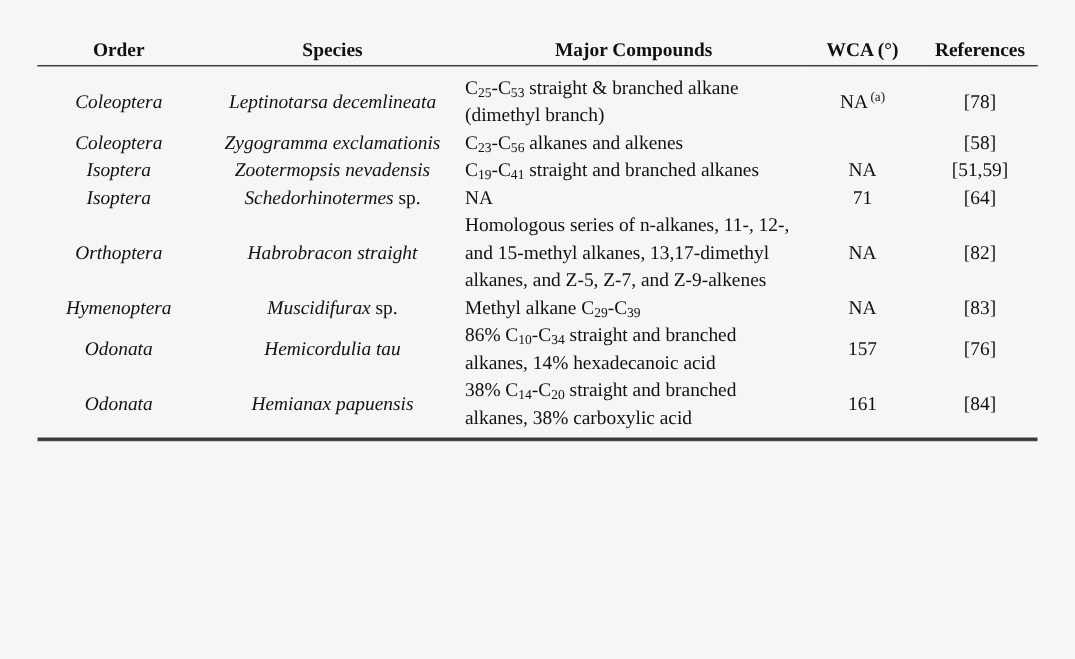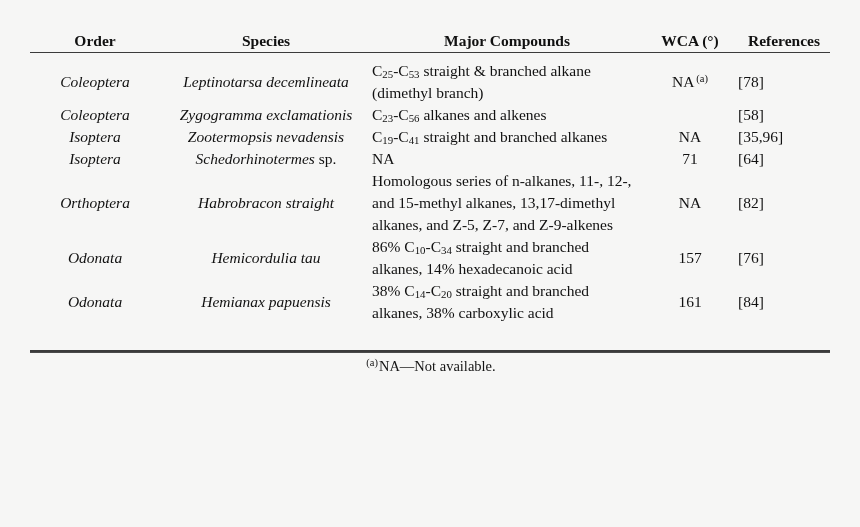--- a/index.html
+++ b/index.html
@@ -89,21 +89,21 @@
     padding-left: 8px;
     padding-right: 14px;
     margin-left: 38px;
   }
 
   td.wca-cell {
     text-align: center;
   }
 
   td.refs-cell {
-    text-align: left;
+    text-align: center;
   }
 
   sub {
     font-size: 0.70em;
     line-height: 0;
     vertical-align: -0.22em;
   }
 
   sup.fn {
     font-size: 0.68em;
@@ -173,53 +173,57 @@
             <td class="species-cell"><span>Zygogramma exclamationis</span></td>
             <td class="compound-cell">C<sub>23</sub>-C<sub>56</sub> alkanes and alkenes</td>
             <td class="wca-cell"><span></span></td>
             <td class="refs-cell">[58]</td>
           </tr>
           <tr>
             <td class="order-cell">Isoptera</td>
             <td class="species-cell"><span>Zootermopsis nevadensis</span></td>
             <td class="compound-cell">C<sub>19</sub>-C<sub>41</sub> straight and branched alkanes</td>
             <td class="wca-cell"><span>NA</span></td>
-            <td class="refs-cell">[35,96]</td>
+            <td class="refs-cell">[51,59]</td>
           </tr>
           <tr>
             <td class="order-cell">Isoptera</td>
             <td class="species-cell"><span>Schedorhinotermes</span><span class="roman"> sp.</span></td>
             <td class="compound-cell">NA</td>
             <td class="wca-cell"><span>71</span></td>
             <td class="refs-cell">[64]</td>
           </tr>
           <tr>
             <td class="order-cell">Orthoptera</td>
             <td class="species-cell"><span>Habrobracon straight</span></td>
             <td class="compound-cell">Homologous series of n-alkanes, 11-, 12-, and 15-methyl alkanes, 13,17-dimethyl alkanes, and Z-5, Z-7, and Z-9-alkenes</td>
             <td class="wca-cell"><span>NA</span></td>
             <td class="refs-cell">[82]</td>
           </tr>
           <tr>
+            <td class="order-cell">Hymenoptera</td>
+            <td class="species-cell"><span>Muscidifurax</span><span class="roman"> sp.</span></td>
+            <td class="compound-cell">Methyl alkane C<sub>29</sub>-C<sub>39</sub></td>
+            <td class="wca-cell"><span>NA</span></td>
+            <td class="refs-cell">[83]</td>
+          </tr>
+          <tr>
             <td class="order-cell">Odonata</td>
             <td class="species-cell"><span>Hemicordulia tau</span></td>
             <td class="compound-cell">86% C<sub>10</sub>-C<sub>34</sub> straight and branched alkanes, 14% hexadecanoic acid</td>
             <td class="wca-cell"><span>157</span></td>
             <td class="refs-cell">[76]</td>
           </tr>
           <tr>
             <td class="order-cell">Odonata</td>
             <td class="species-cell"><span>Hemianax papuensis</span></td>
             <td class="compound-cell">38% C<sub>14</sub>-C<sub>20</sub> straight and branched alkanes, 38% carboxylic acid</td>
             <td class="wca-cell"><span>161</span></td>
             <td class="refs-cell">[84]</td>
           </tr>
         </tbody>
     </table>
   </div>
 
   <div class="table-bottom-rule" id="bottom-rule" style="top: 350px;"></div>
 
-  <div class="footnote" id="footnote" style="top: 358px;">
-    <sup class="fn">(a)</sup><span>NA—Not available.</span>
-  </div>
 
 </div>
 
 </body></html>

